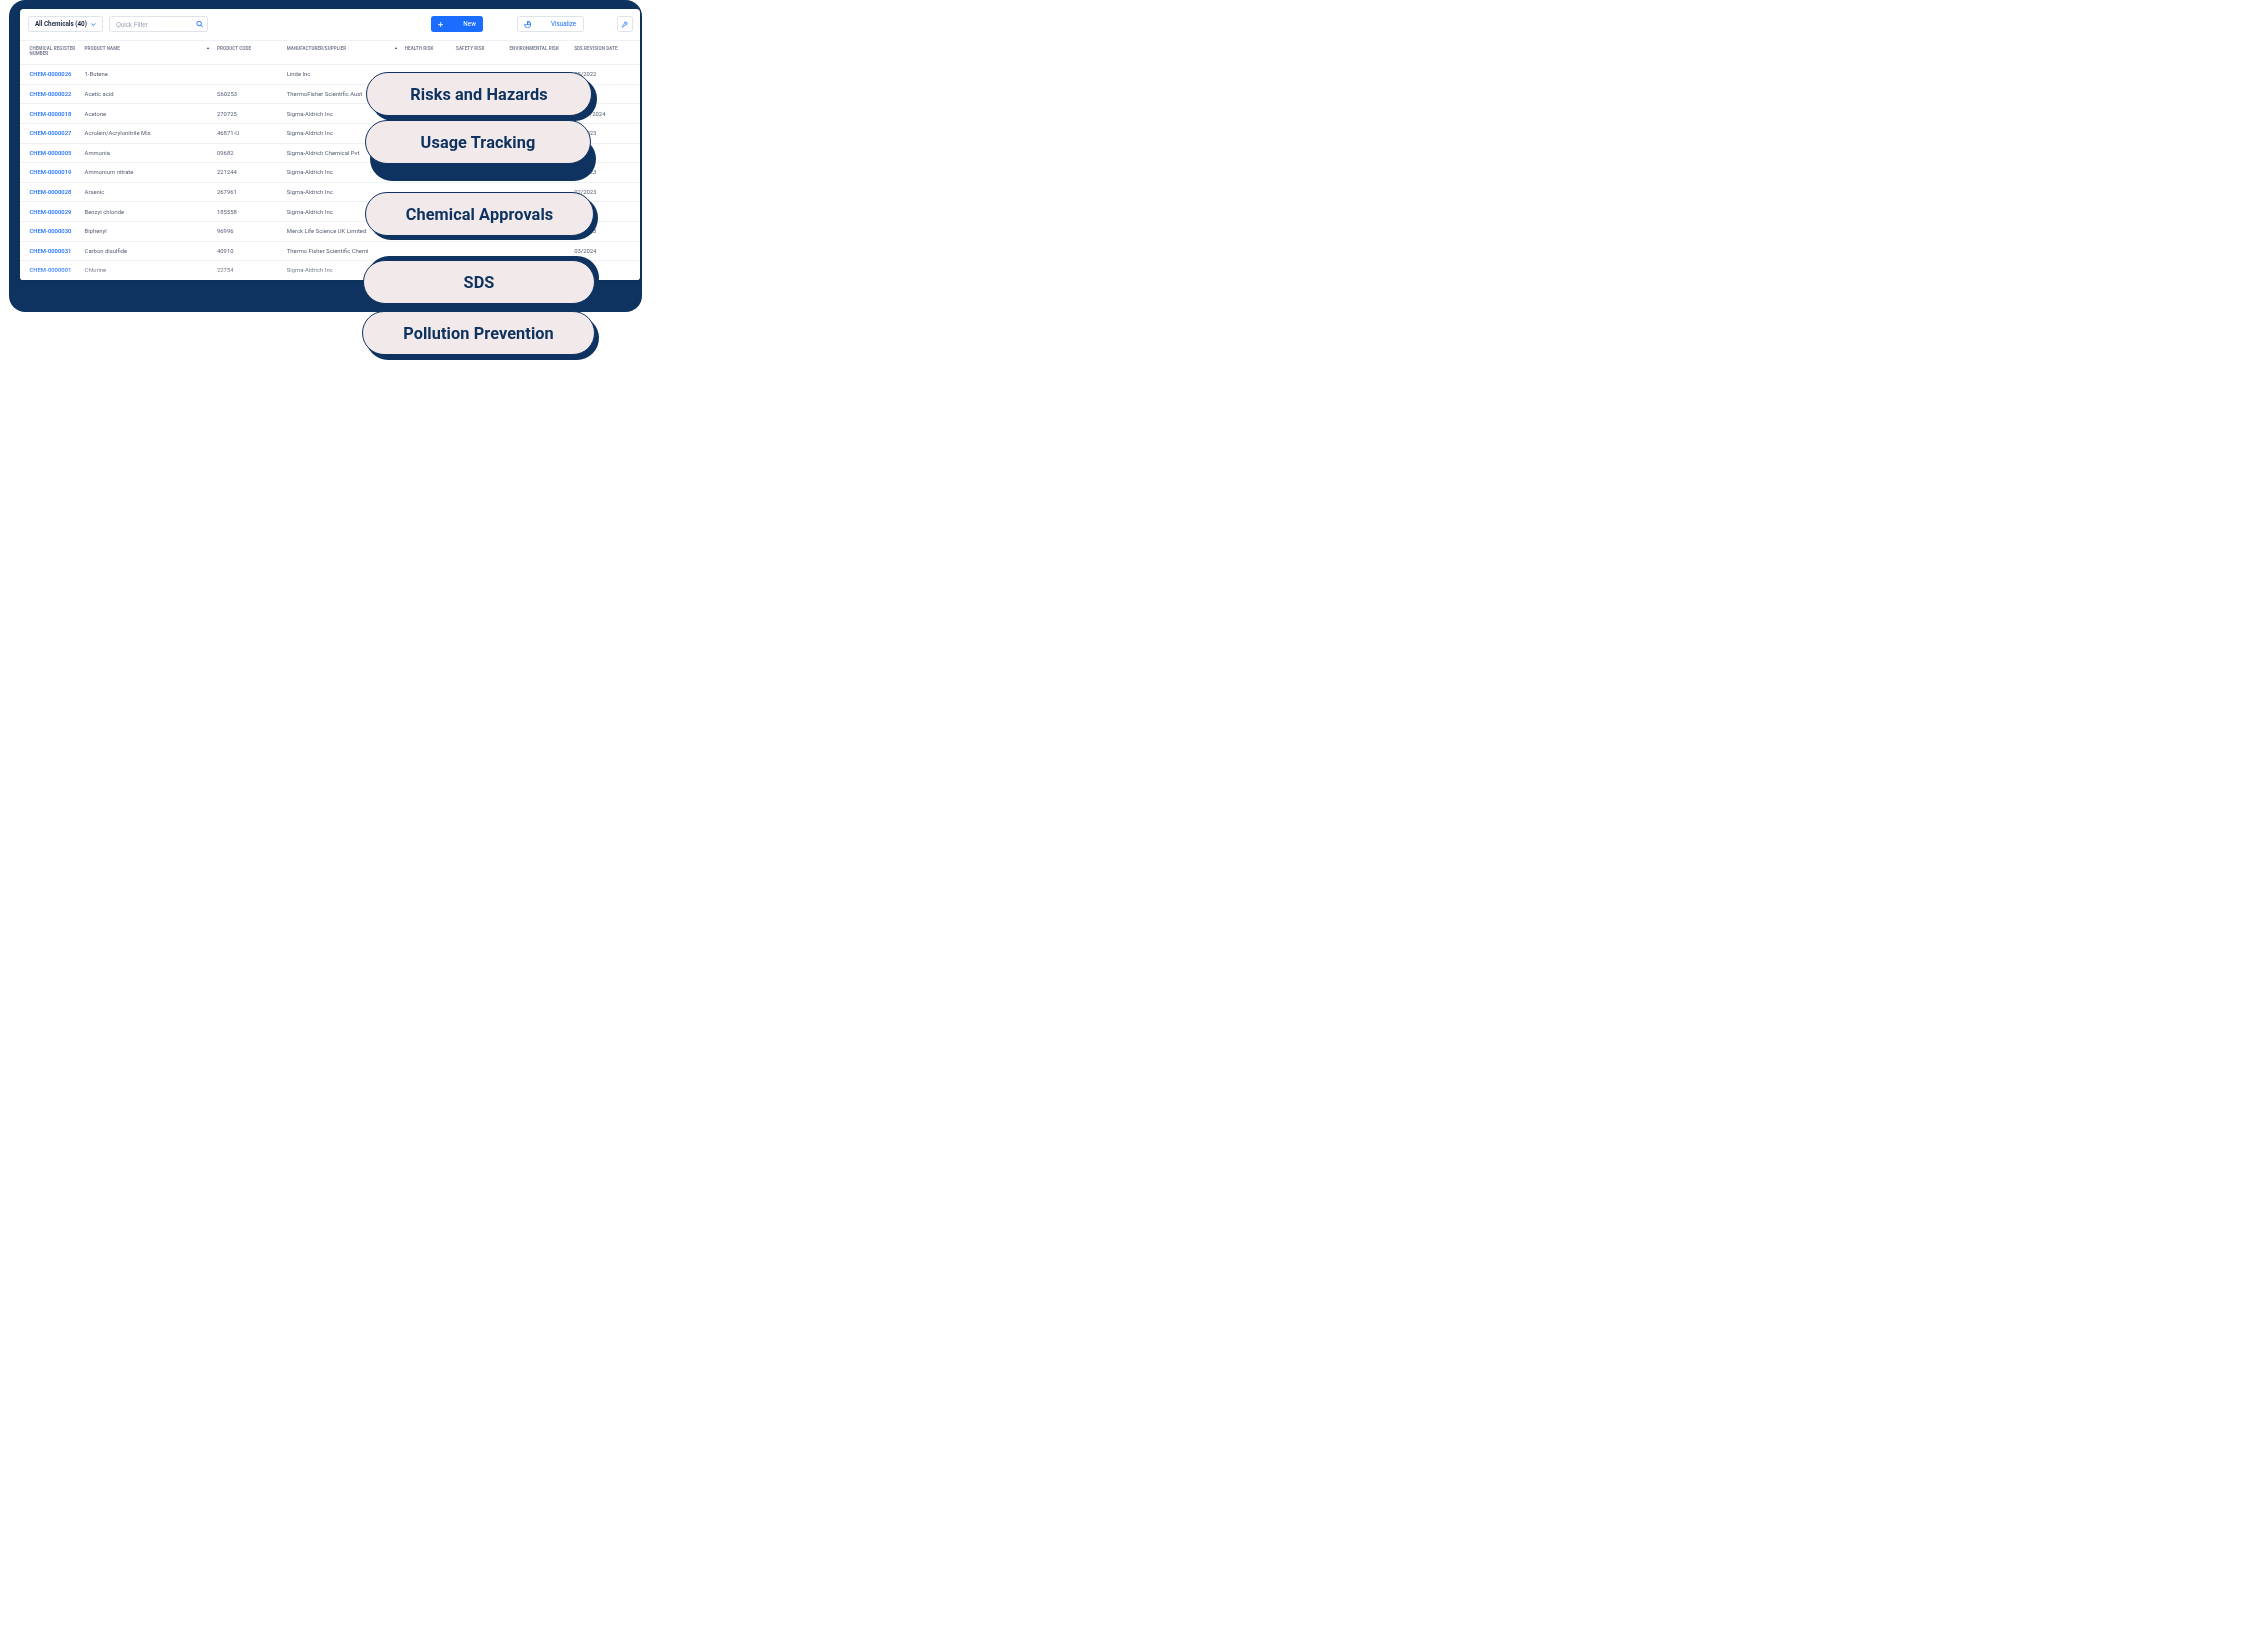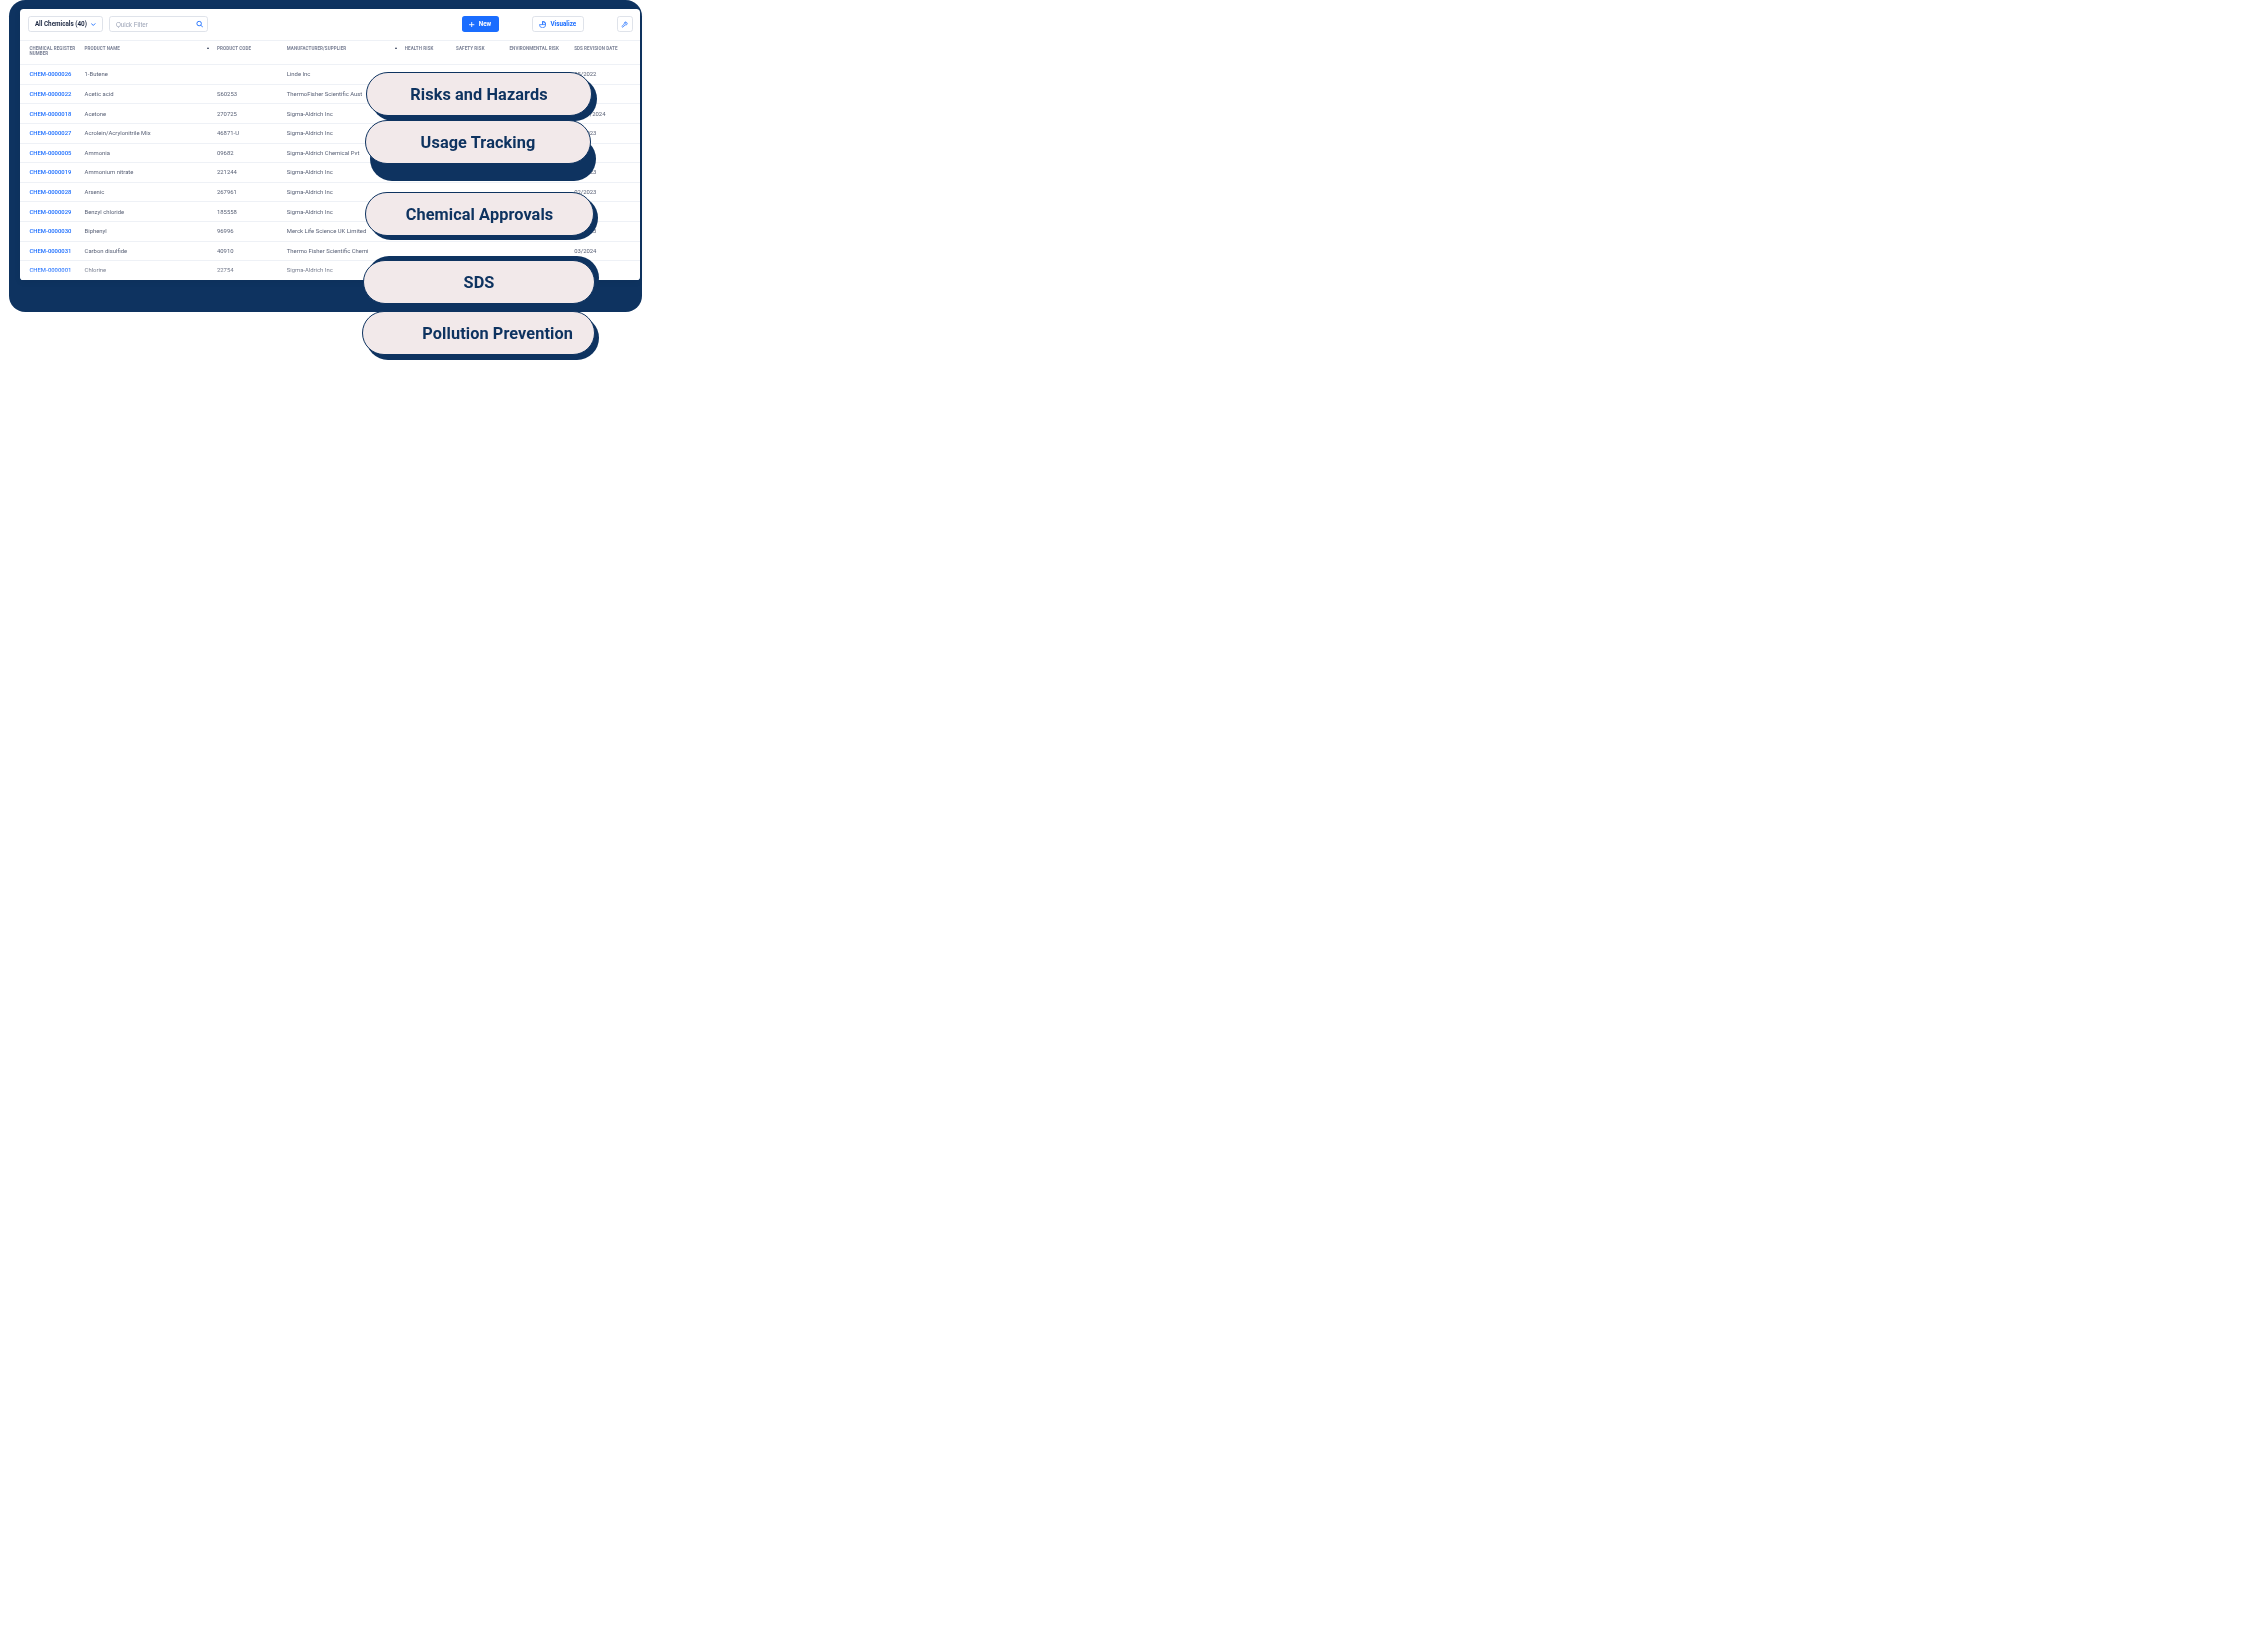--- a/index.html
+++ b/index.html
@@ -78,26 +78,26 @@
   .filter-icon {
     position: absolute;
     right: 4.5px; top: 50%; transform: translateY(-50%);
     color: #1a6dff;
     display: inline-flex;
   }
   .spacer { flex: 1; }
   .btn {
     display: inline-flex;
     align-items: center;
-    gap: 4px;
+    gap: 20px;
     height: 16.3px;
     padding: 0 6.3px;
     border-radius: 2.7px;
     font-size: 6.3px;
-    font-weight: 700;
+    font-weight: 400;
     cursor: pointer;
     border: 0.5px solid transparent;
   }
   .btn-primary {
     background: #1a6dff;
     color: #fff;
   }
   .btn-outline {
     background: #fff;
     border-color: #dfe3ea;
@@ -404,18 +404,18 @@
       </div>
       <div class="pill-shadow" style="left: 369px; top: 196px; width: 229px;"></div>
       <div class="pill" style="left: 365px; top: 192px; width: 229px;">
         <span>Chemical Approvals</span>
       </div>
       <div class="pill-shadow" style="left: 367px; top: 256px; width: 232px;"></div>
       <div class="pill" style="left: 363px; top: 260px; width: 232px;">
         <span>SDS</span>
       </div>
       <div class="pill-shadow" style="left: 366px; top: 316px; width: 233px;"></div>
-      <div class="pill" style="left: 362px; top: 311px; width: 233px; justify-content: flex-end;">
+      <div class="pill" style="left: 362px; top: 311px; width: 233px;">
         <span>Pollution Prevention</span>
       </div>
     </div>
 </div>
 
 
 </body></html>

